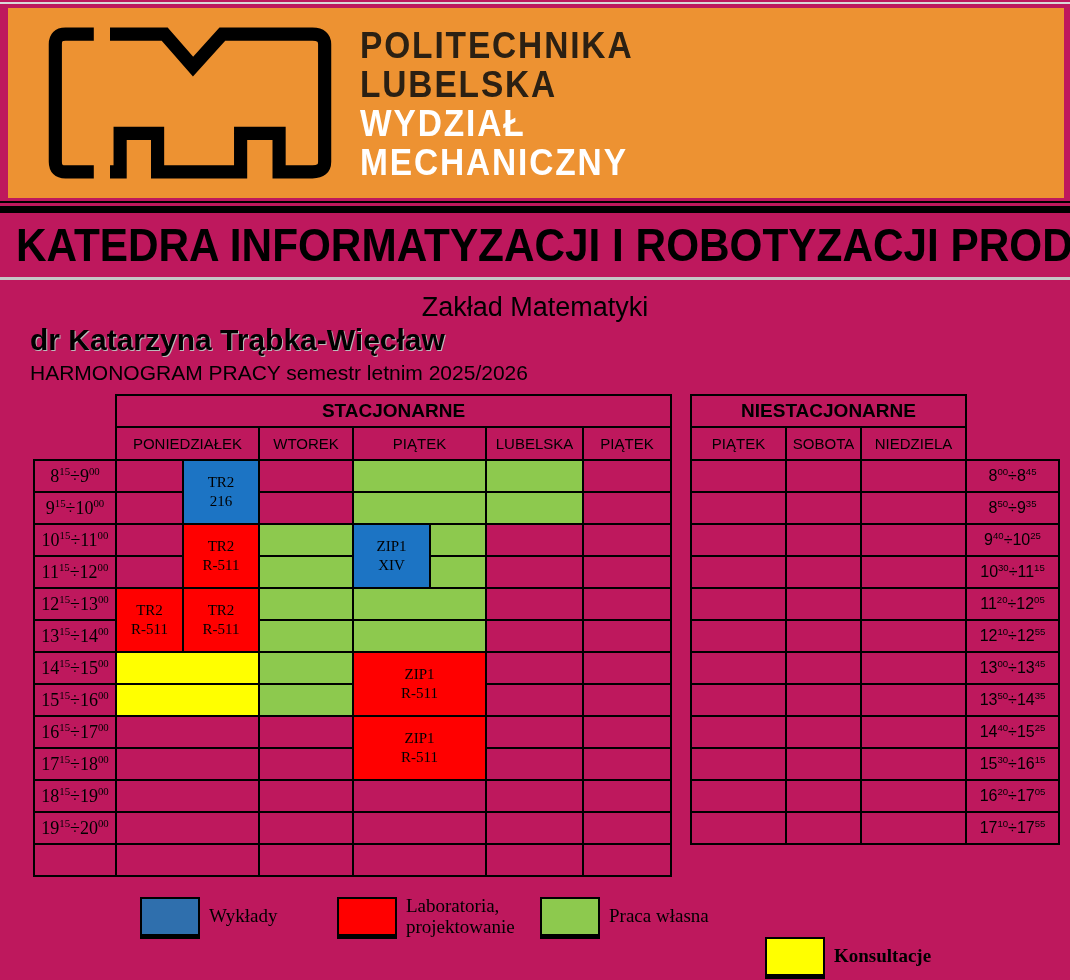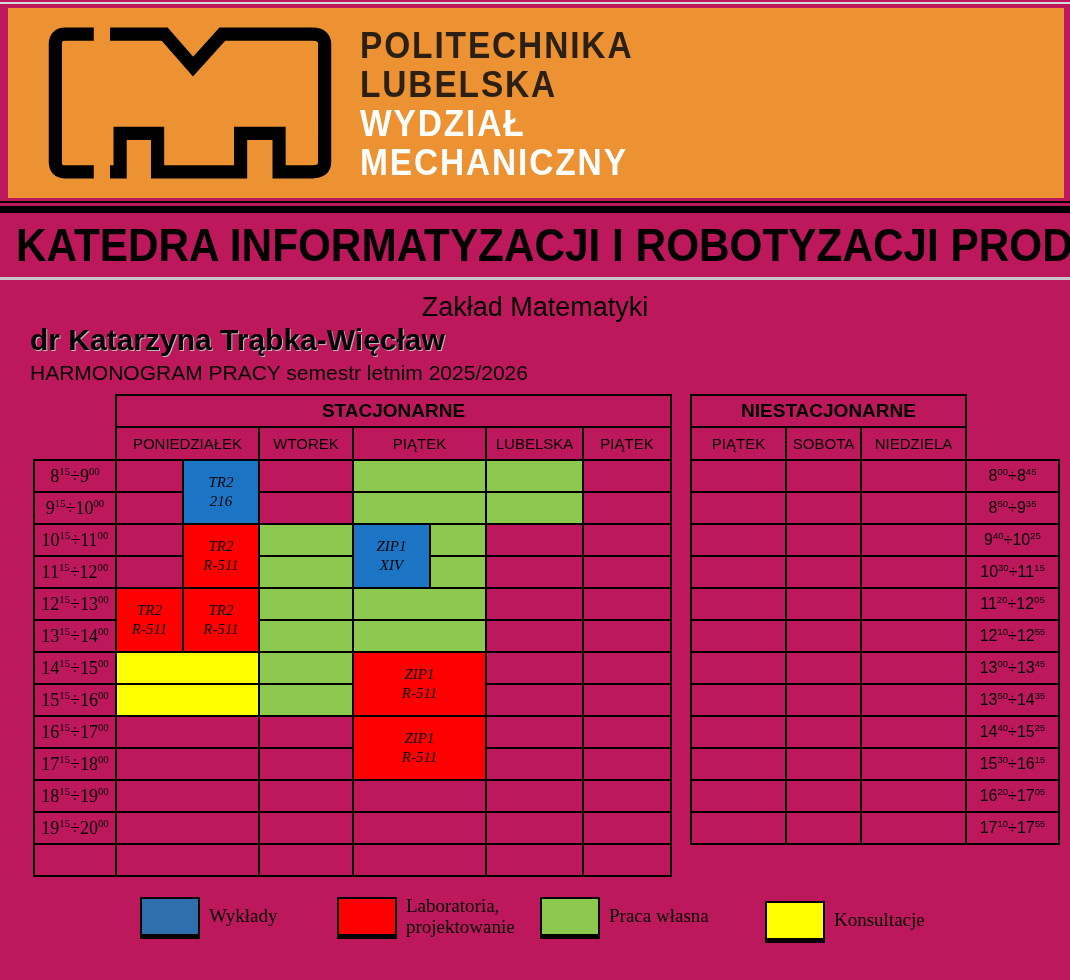--- a/index.html
+++ b/index.html
@@ -32,21 +32,21 @@
   td,th{border:2px solid #000;padding:0;text-align:center;vertical-align:middle;
         font-weight:normal;overflow:hidden;}
   th.group{font-size:19px;font-weight:bold;}
   th.day{font-size:15px;font-weight:normal;}
   td.nb,th.nb{border:none;background:transparent;}
   tr.h1{height:32px;} tr.h2{height:33px;} tr.r{height:32px;}
   .time-l{font-family:"Liberation Serif","DejaVu Serif",serif;font-size:18px;}
   .time-r{font-size:16px;margin-top:16px;}
   sup{font-size:0.60em;line-height:0;}
   .blk{font-family:"Liberation Serif","DejaVu Serif",serif;font-size:15px;line-height:1.3;}
-  .blk span{display:block;font-style:italic;}
+  .blk span{display:block;}
 
   
   .legend-item{position:absolute;display:flex;align-items:center;gap:9px;height:40px;}
   .swatch{width:56px;height:35px;border:2px solid #000;box-shadow:0 3px 0 #000;flex:0 0 auto;}
   .legend-label{font-family:"Liberation Serif","DejaVu Serif",serif;font-size:19px;
                 line-height:1.12;white-space:pre-line;}
 </style>
 </head>
 <body>
 
@@ -336,18 +336,18 @@
   </div>
   <div class="legend-item" style="left:337px;top:896px;">
     <div class="swatch" style="background-color: rgb(255, 0, 0);"></div>
     <div class="legend-label">Laboratoria,
 projektowanie</div>
   </div>
   <div class="legend-item" style="left:540px;top:896px;">
     <div class="swatch" style="background-color: rgb(141, 201, 78);"></div>
     <div class="legend-label">Praca własna</div>
   </div>
-  <div class="legend-item" style="left:765px;top:900px;">
+  <div class="legend-item" style="left:765px;top:936px;font-weight:bold;">
     <div class="swatch" style="background-color: rgb(255, 255, 0);"></div>
     <div class="legend-label">Konsultacje</div>
   </div>
 
 </div>
 
 </body></html>

